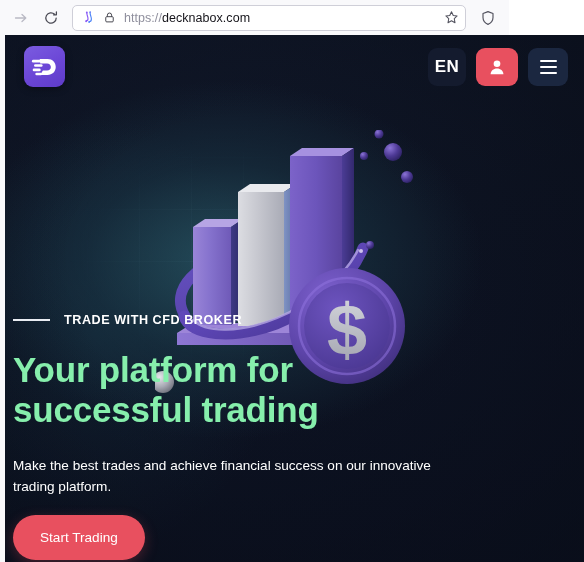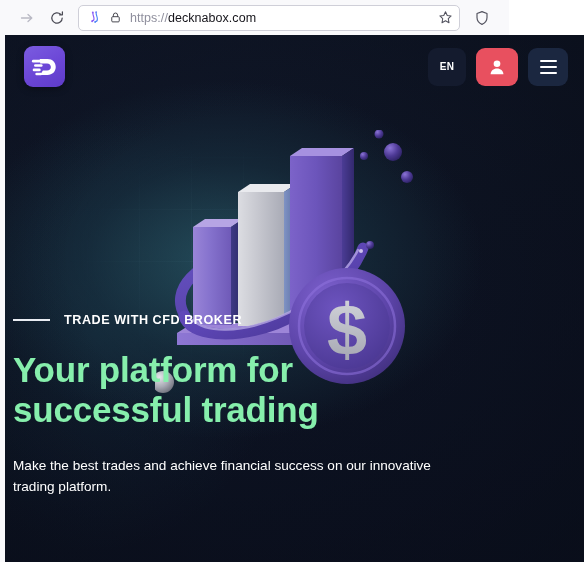--- a/index.html
+++ b/index.html
@@ -18,21 +18,21 @@
   
   .browser-chrome {
     position: absolute;
     top: 0; left: 0;
     width: 509px;
     height: 35px;
     background: #f9f9fb;
     display: flex;
     align-items: center;
     box-sizing: border-box;
-    padding: 0 12px;
+    padding: 0 6px;
   }
   .nav-btn {
     width: 30px; height: 30px;
     display: flex; align-items: center; justify-content: center;
     border-radius: 4px;
     flex: 0 0 auto;
   }
   .nav-btn svg { display: block; }
 
   .urlbar {
@@ -142,21 +142,21 @@
   .hbtn {
     height: 38px;
     border-radius: 9px;
     display: flex; align-items: center; justify-content: center;
     box-sizing: border-box;
   }
   .btn-lang {
     width: 38px;
     background: #141b2e;
     color: #ffffff;
-    font-size: 10px;
+    font-size: 17px;
     font-weight: 700;
     letter-spacing: 0.4px;
   }
   .btn-account {
     width: 42px;
     background: #e8505f;
   }
   .btn-menu {
     width: 40px;
     background: #1b2740;
@@ -426,15 +426,16 @@
     </div>
   </div>
 
   <div class="hero-copy">
     <div class="eyebrow-row">
       <span class="eyebrow-dash"></span>
       <span class="eyebrow-text">TRADE WITH CFD BROKER</span>
     </div>
     <h1 class="headline">Your platform for successful trading</h1>
     <p class="subcopy">Make the best trades and achieve financial success on our innovative trading platform.</p>
+    <div class="cta">Start Trading</div>
   </div>
 
 </div>
 
 </body></html>

